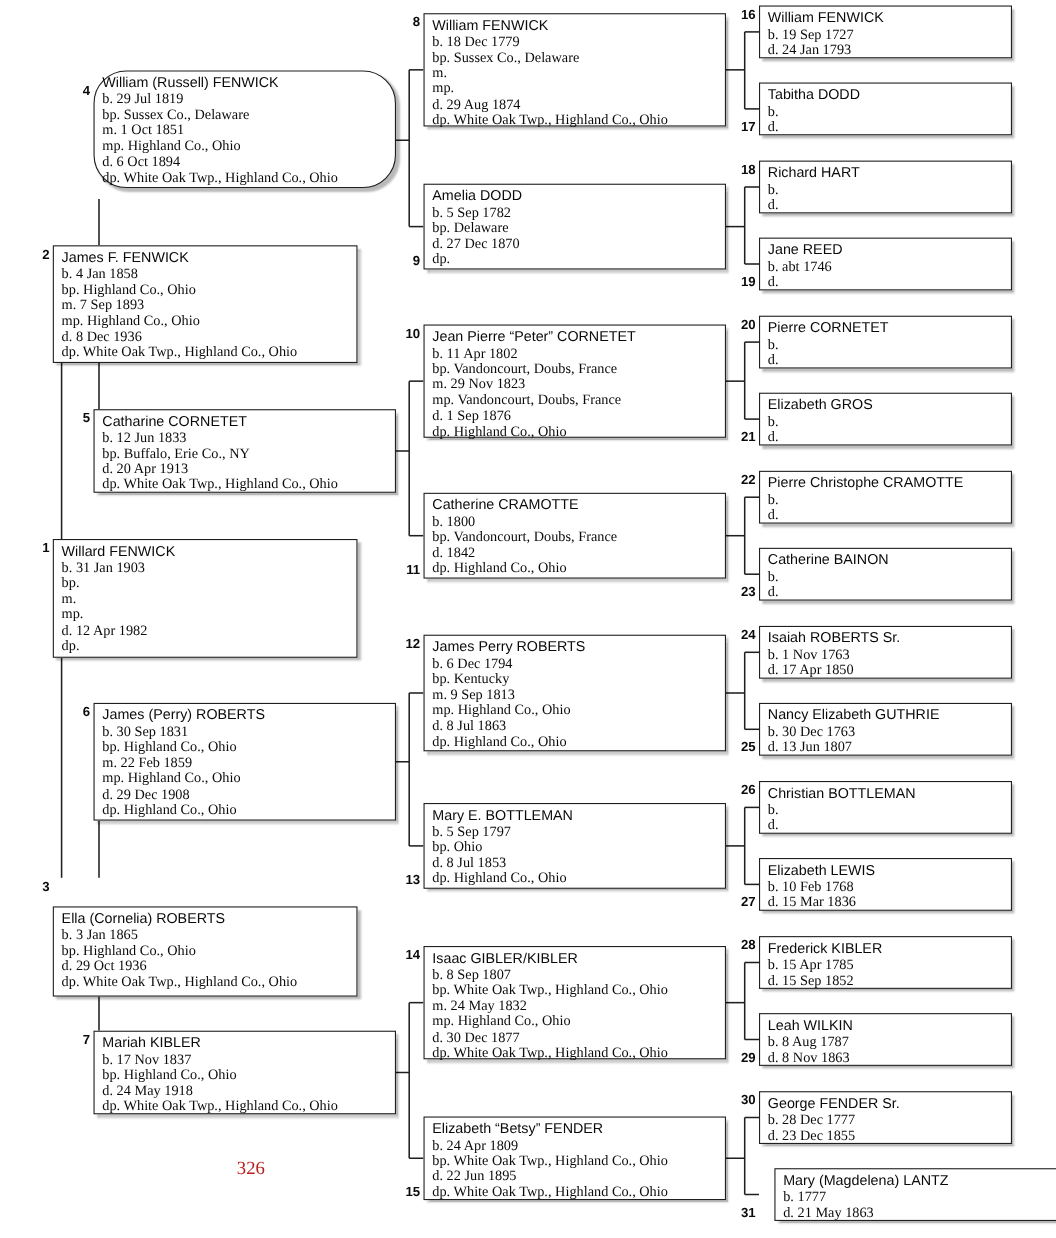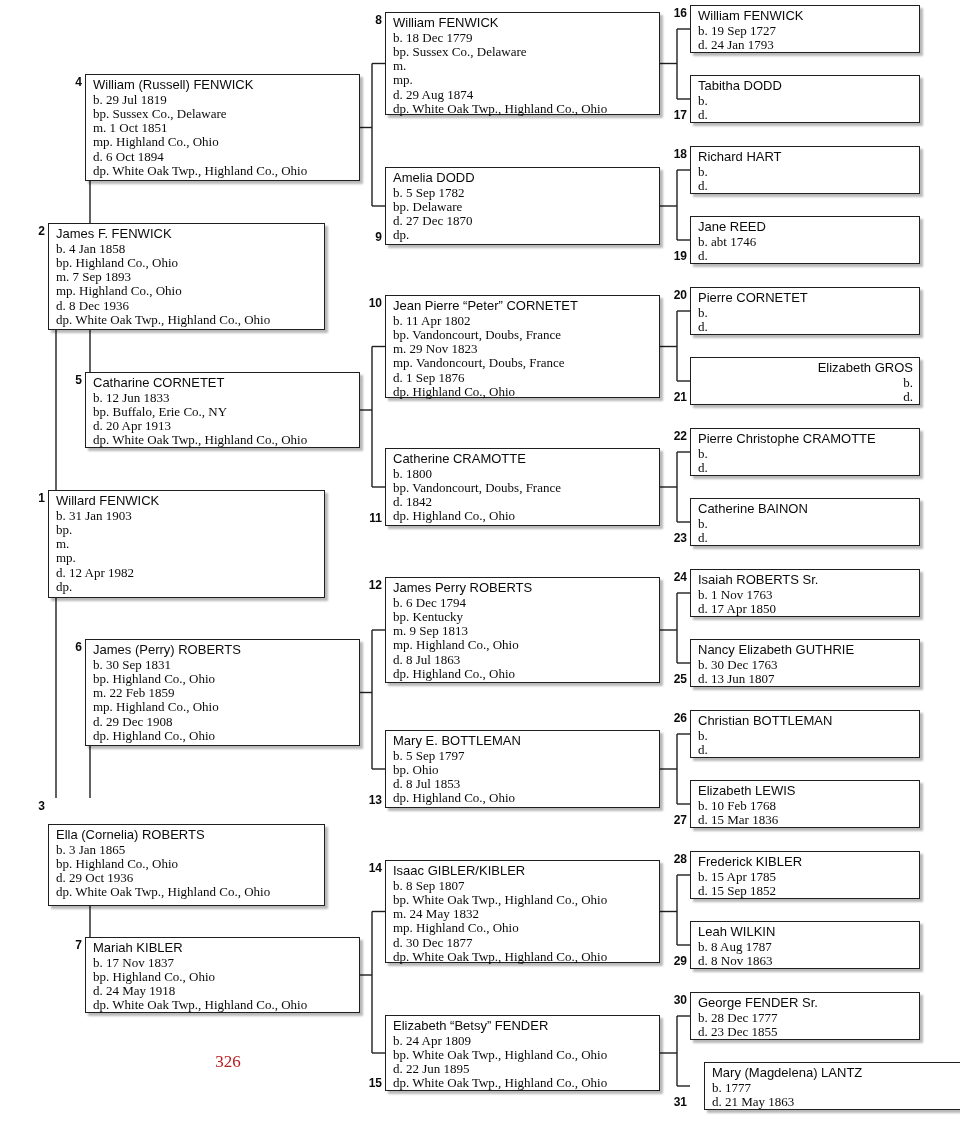--- a/index.html
+++ b/index.html
@@ -115,21 +115,21 @@
     </div>
     <div class="pnum" style="left: 27px; top: 224px;">2</div>
     <div class="pbox" style="left: 48px; top: 798px; width: 277px; height: 82px; margin-top: 26px;">
       <div class="pname">Ella (Cornelia) ROBERTS</div>
       <div class="pline">b. 3 Jan 1865</div>
       <div class="pline">bp. Highland Co., Ohio</div>
       <div class="pline">d. 29 Oct 1936</div>
       <div class="pline">dp. White Oak Twp., Highland Co., Ohio</div>
     </div>
     <div class="pnum" style="left: 27px; top: 799px;">3</div>
-    <div class="pbox" style="left: 85px; top: 74px; width: 275px; height: 107px;">
+    <div class="pbox" style="left: 85px; top: 64px; width: 275px; height: 107px; border-radius: 30px;">
       <div class="pname">William (Russell) FENWICK</div>
       <div class="pline">b. 29 Jul 1819</div>
       <div class="pline">bp. Sussex Co., Delaware</div>
       <div class="pline">m. 1 Oct 1851</div>
       <div class="pline">mp. Highland Co., Ohio</div>
       <div class="pline">d. 6 Oct 1894</div>
       <div class="pline">dp. White Oak Twp., Highland Co., Ohio</div>
     </div>
     <div class="pnum" style="left: 64px; top: 75px;">4</div>
     <div class="pbox" style="left: 85px; top: 372px; width: 275px; height: 76px;">
@@ -253,21 +253,21 @@
       <div class="pline">b. abt 1746</div>
       <div class="pline">d.</div>
     </div>
     <div class="pnum" style="left: 669px; top: 249px;">19</div>
     <div class="pbox" style="left: 690px; top: 287px; width: 230px; height: 48px;">
       <div class="pname">Pierre CORNETET</div>
       <div class="pline">b.</div>
       <div class="pline">d.</div>
     </div>
     <div class="pnum" style="left: 669px; top: 288px;">20</div>
-    <div class="pbox" style="left: 690px; top: 357px; width: 230px; height: 48px; text-align: right;">
+    <div class="pbox" style="left: 690px; top: 357px; width: 230px; height: 48px;">
       <div class="pname">Elizabeth GROS</div>
       <div class="pline">b.</div>
       <div class="pline">d.</div>
     </div>
     <div class="pnum" style="left: 669px; top: 390px;">21</div>
     <div class="pbox" style="left: 690px; top: 428px; width: 230px; height: 48px;">
       <div class="pname">Pierre Christophe CRAMOTTE</div>
       <div class="pline">b.</div>
       <div class="pline">d.</div>
     </div>

